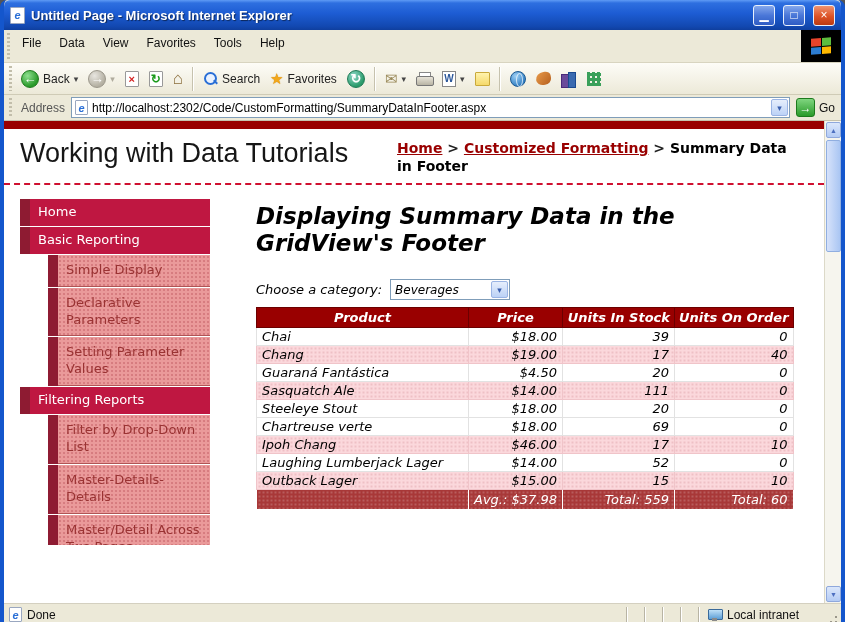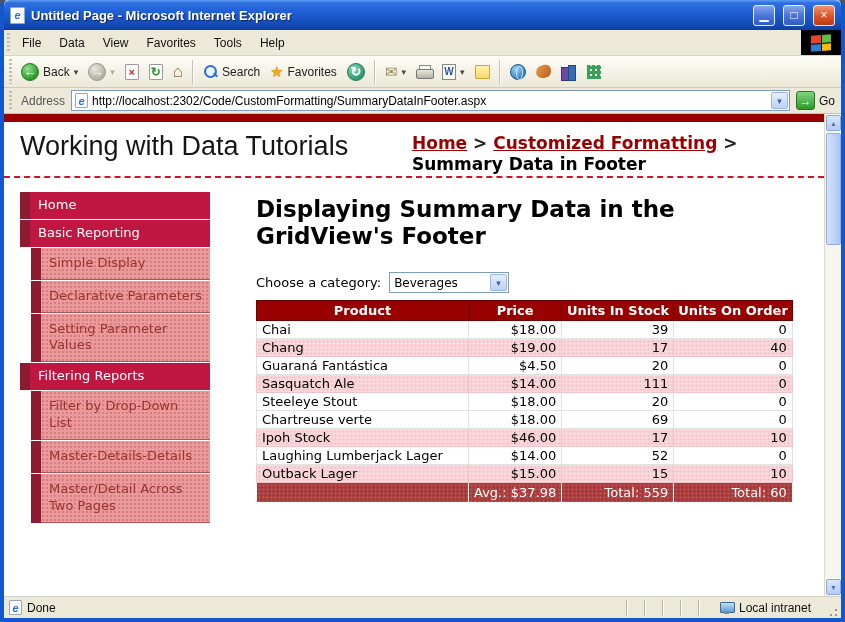--- a/index.html
+++ b/index.html
@@ -22,21 +22,21 @@
     display:flex;align-items:center;justify-content:center;
     font-size:11px;font-weight:bold;font-style:italic;color:#2a6fd6;flex:0 0 auto;
   }
   .title-text{flex:1;color:#fff;font-size:13px;font-weight:bold;
     text-shadow:1px 1px 1px rgba(0,0,0,.55);white-space:nowrap;overflow:hidden;}
   .win-btn{width:22px;height:21px;border:1px solid #e8f0fc;border-radius:3px;
     display:flex;align-items:center;justify-content:center;color:#fff;font-size:12px;line-height:1;
     background:linear-gradient(180deg,#84a7ec 0%,#4a77d8 50%,#2e5cc4 100%);margin-left:2px;}
   .win-btn.close{background:linear-gradient(180deg,#f0936f 0%,#dd5226 55%,#bb3a12 100%);}
   
-  .menubar{height:26px;display:flex;align-items:stretch;background:#ece9d8;border-bottom:1px solid #d8d4c0;}
+  .menubar{height:33px;display:flex;align-items:stretch;background:#ece9d8;border-bottom:1px solid #d8d4c0;}
   .grip-v{width:7px;align-self:stretch;margin:3px 1px;
     background:repeating-linear-gradient(180deg,#c2beab 0 2px,transparent 2px 4px);
     background-size:3px 100%;background-repeat:no-repeat;background-position:2px 0;}
   .menu-item{padding:6px 9px 0;font-size:12px;color:#111;}
   .logo-box{margin-left:auto;width:40px;background:#000;display:flex;align-items:center;justify-content:center;}
   .flag{width:20px;height:16px;display:grid;grid-template-columns:1fr 1fr;grid-template-rows:1fr 1fr;gap:1px;transform:skewY(-4deg);}
   .flag i{display:block;}
   .flag i:nth-child(1){background:#e8442c;} .flag i:nth-child(2){background:#5ebd3e;}
   .flag i:nth-child(3){background:#2d7dd2;} .flag i:nth-child(4){background:#ffb900;}
   
@@ -84,38 +84,38 @@
     display:flex;align-items:center;justify-content:center;color:#3a5fae;font-size:9px;}
   .go-btn{display:flex;align-items:center;gap:4px;font-size:12px;color:#111;}
   .go-square{width:19px;height:19px;border-radius:3px;background:linear-gradient(180deg,#7fd67f,#2a9a2a);border:1px solid #1d7a1d;
     display:flex;align-items:center;justify-content:center;color:#fff;font-weight:bold;font-size:12px;}
   
   .content{position:relative;height:482px;background:#fff;overflow:hidden;}
   .pagearea{margin-right:17px;height:100%;overflow:hidden;position:relative;}
   .topstrip{height:8px;background:#990000;}
   .masthead{position:relative;padding:9px 16px 10px;border-bottom:2px dashed #cf1030;min-height:56px;}
   .site-title{font-size:27px;color:#161616;font-family:"Liberation Sans",sans-serif;letter-spacing:0;}
-  .breadcrumb{position:absolute;right:12px;top:11px;width:400px;font-family:"DejaVu Sans",sans-serif;
-    font-size:17px;font-weight:bold;color:#000;line-height:1.25;}
+  .breadcrumb{position:absolute;right:27px;top:11px;width:400px;font-family:"DejaVu Sans",sans-serif;
+    font-size:14px;font-weight:bold;color:#000;line-height:1.25;}
   .breadcrumb a{color:#990000;text-decoration:underline;cursor:pointer;}
   .bc-sep{color:#222;}
   .bodyarea{position:relative;height:calc(100% - 122px);padding-top:14px;overflow:hidden;}
   
   .sidebar{position:absolute;left:16px;top:14px;width:190px;font-family:"DejaVu Sans",sans-serif;font-size:13px;}
   .sb-item{display:flex;margin-bottom:1px;}
   .sb-notch{width:10px;background:#8e1b32;flex:0 0 auto;}
   .sb-body{flex:1;padding:5px 8px;line-height:1.3;cursor:pointer;}
   .sb-item.lv1 .sb-body{background:#bf1741;color:#fff;}
-  .sb-item.lv2{margin-left:11px;}
+  .sb-item.lv2{margin-left:28px;}
   .sb-item.lv2 .sb-body{
     background-color:#ea9a9a;color:#9a3333;padding:7px 8px;
     background-image:radial-gradient(circle,rgba(180,70,80,.35) 1px,transparent 1.4px);
     background-size:4px 4px;border-bottom:1px solid #b05555;}
   
-  .main{margin-left:252px;padding-right:16px;font-family:"DejaVu Sans",sans-serif;}
+  .main{margin-left:252px;padding-right:16px;font-family:"DejaVu Sans",sans-serif;font-style:italic;}
   .main h1{font-size:23px;font-weight:bold;color:#000;width:480px;line-height:1.18;margin:4px 0 22px;}
   .cat-row{display:flex;align-items:center;gap:8px;font-size:13px;margin-bottom:7px;}
   .select{width:120px;height:21px;border:1px solid #7f9db9;background:#fff;display:flex;align-items:center;
     justify-content:space-between;font-size:12px;padding-left:4px;cursor:pointer;}
   .sel-btn{width:17px;height:17px;margin-right:1px;background:linear-gradient(180deg,#e6eefc,#bcd2f6);
     border:1px solid #9ab4e4;border-radius:2px;display:flex;align-items:center;justify-content:center;color:#3a5fae;font-size:9px;}
   
   table.grid{border-collapse:collapse;font-size:13px;font-family:"DejaVu Sans",sans-serif;}
   table.grid th{background:#990000;color:#fff;font-weight:bold;text-align:center;
     padding:2px 4px;border:1px solid #6b0000;white-space:nowrap;}
@@ -134,21 +134,21 @@
   .sc-btn{position:absolute;left:1px;width:15px;height:16px;background:linear-gradient(180deg,#dbe7fb,#b4cbf4);
     border:1px solid #8fa8dc;border-radius:2px;display:flex;align-items:center;justify-content:center;color:#4d6fc0;font-size:8px;}
   .sc-btn.up{top:1px;} .sc-btn.down{bottom:1px;}
   .sc-thumb{position:absolute;left:1px;top:19px;width:15px;height:112px;
     background:linear-gradient(90deg,#d6e2fa,#aac6f3);border:1px solid #90aee0;border-radius:2px;}
   
   .statusbar{height:22px;display:flex;align-items:center;background:#ece9d8;border-top:1px solid #d4d0c0;padding:0 2px 0 5px;font-size:12px;color:#111;}
   .status-left{display:flex;align-items:center;gap:5px;flex:1;}
   .status-left .page-icon{width:13px;height:15px;}
   .panel-sep{width:2px;height:16px;border-left:1px solid #b8b4a4;border-right:1px solid #fff;margin-left:16px;}
-  .zone-panel{display:flex;align-items:center;gap:5px;width:122px;padding-left:20px;}
+  .zone-panel{display:flex;align-items:center;gap:5px;width:122px;padding-left:8px;}
   .intranet-ic{width:14px;height:12px;position:relative;}
   .intranet-ic::before{content:"";position:absolute;left:0;top:0;width:13px;height:9px;background:linear-gradient(#bfe0f8,#5c9ed6);border:1px solid #3a6a9a;border-radius:1px;}
   .intranet-ic::after{content:"";position:absolute;left:4px;top:9px;width:5px;height:3px;background:#8a8a8a;}
   .grip{width:13px;height:13px;margin-left:4px;align-self:flex-end;
     background:
       radial-gradient(circle at 10px 10px,#9a968a 1.2px,transparent 1.5px),
       radial-gradient(circle at 10px 5px,#9a968a 1.2px,transparent 1.5px),
       radial-gradient(circle at 5px 10px,#9a968a 1.2px,transparent 1.5px);}
   .bottom-frame{height:4px;background:#1456cc;}
 </style>
@@ -360,21 +360,21 @@
                   <td class="num">20</td>
                   <td class="num">0</td>
                 </tr>
                 <tr class="">
                   <td class="">Chartreuse verte</td>
                   <td class="num">$18.00</td>
                   <td class="num">69</td>
                   <td class="num">0</td>
                 </tr>
                 <tr class="alt">
-                  <td class="">Ipoh Stock</td>
+                  <td class="">Ipoh Chang</td>
                   <td class="num">$46.00</td>
                   <td class="num">17</td>
                   <td class="num">10</td>
                 </tr>
                 <tr class="">
                   <td class="">Laughing Lumberjack Lager</td>
                   <td class="num">$14.00</td>
                   <td class="num">52</td>
                   <td class="num">0</td>
                 </tr>

